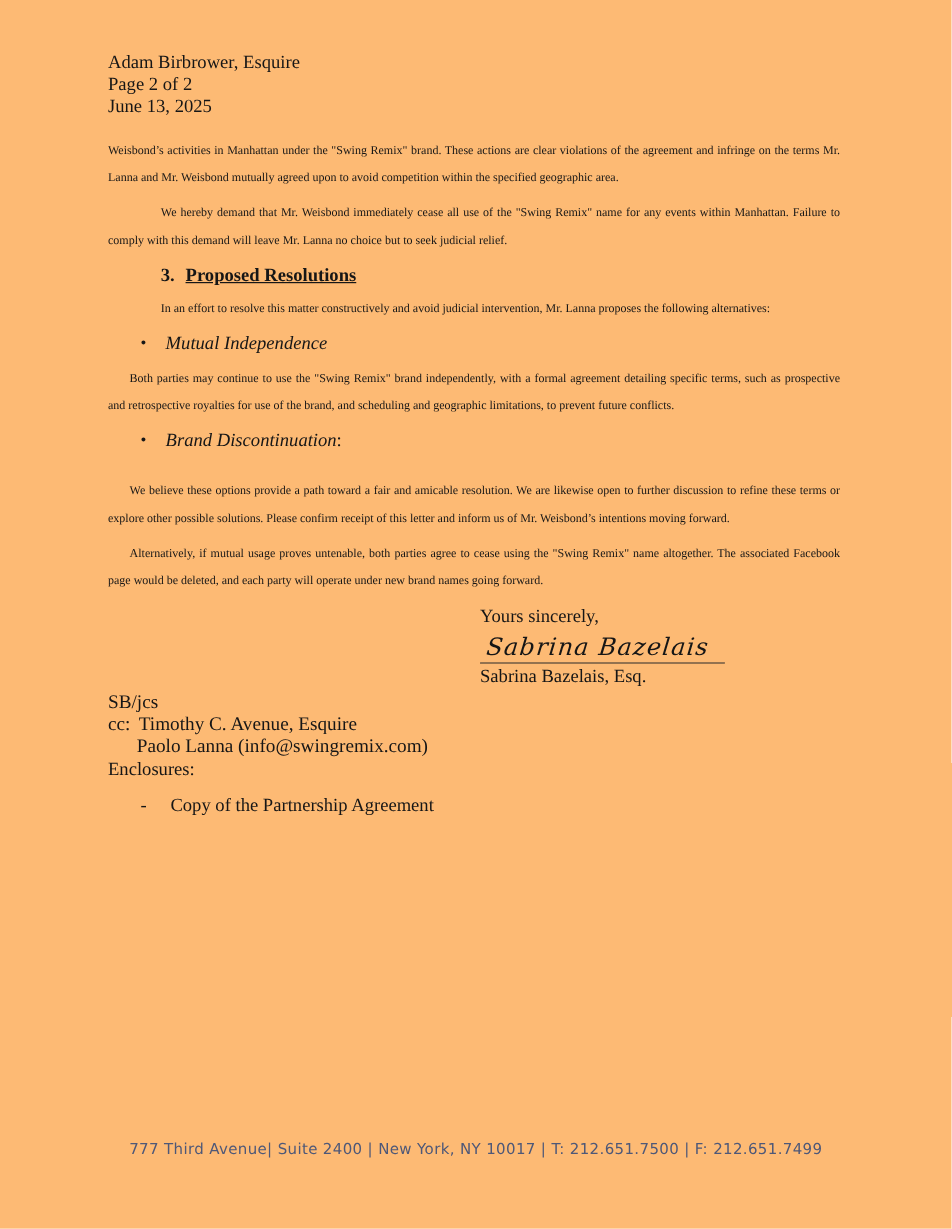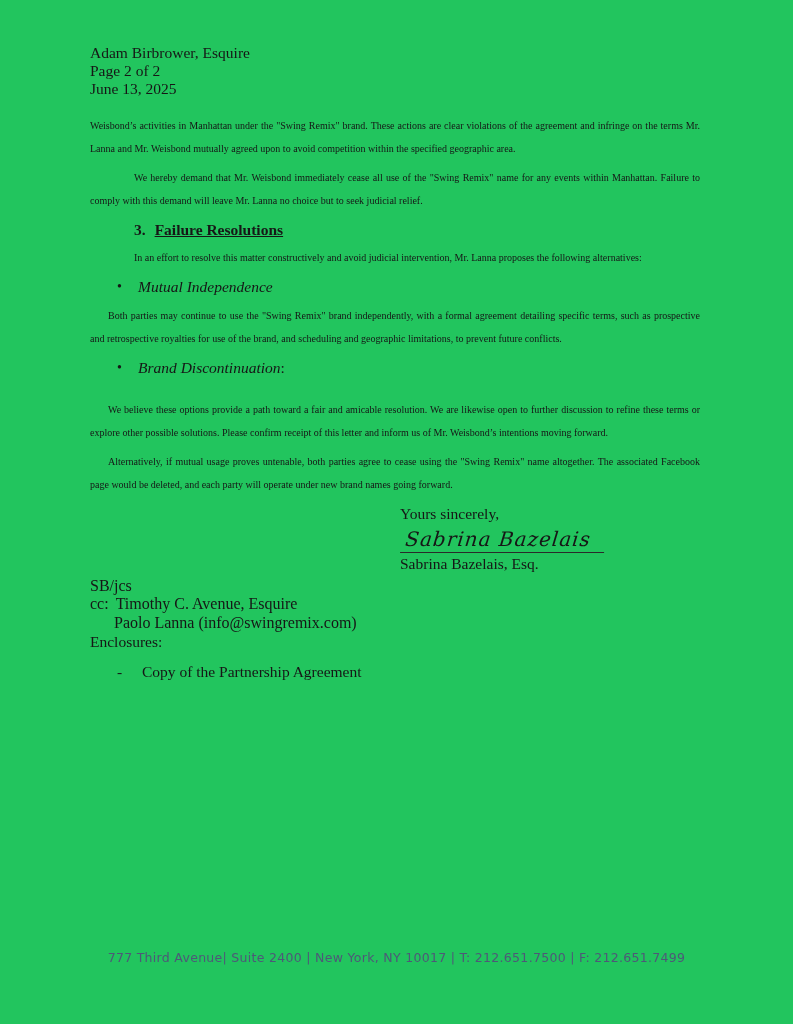--- a/index.html
+++ b/index.html
@@ -5,21 +5,21 @@
   html, body {
     margin: 0;
     padding: 0;
     background: #ffffff;
   }
   .page {
     position: relative;
     width: 793px;
     height: 1024px;
     margin: 0 auto;
-    background: #22c55e;
+    background: #fdba74;
     font-family: "Liberation Serif", serif;
     color: #161616;
     overflow: hidden;
   }
   .content {
     position: absolute;
     left: 90px;
     right: 93px;
     top: 44px;
   }
@@ -121,21 +121,21 @@
       <div>Adam Birbrower, Esquire</div>
       <div>Page 2 of 2</div>
       <div>June 13, 2025</div>
     </div>
 
     <p class="para">Weisbond’s activities in Manhattan under the "Swing Remix" brand. These actions are clear violations of the agreement and infringe on the terms Mr. Lanna and Mr. Weisbond mutually agreed upon to avoid competition within the specified geographic area.</p>
 
     <p class="para indent-lg">We hereby demand that Mr. Weisbond immediately cease all use of the "Swing Remix" name for any events within Manhattan. Failure to comply with this demand will leave Mr. Lanna no choice but to seek judicial relief.</p>
 
     <div class="section-heading">
-      <span class="hnum">3.</span><span class="htitle">Failure Resolutions</span>
+      <span class="hnum">3.</span><span class="htitle">Proposed Resolutions</span>
     </div>
 
     <p class="para indent-lg">In an effort to resolve this matter constructively and avoid judicial intervention, Mr. Lanna proposes the following alternatives:</p>
 
     <div class="bullet-row">
       <span class="bullet-marker">•</span>
       <span><span class="bullet-label">Mutual Independence</span><span class="bullet-suffix"></span></span>
     </div>
 
     <p class="para indent-sm">Both parties may continue to use the "Swing Remix" brand independently, with a formal agreement detailing specific terms, such as prospective and retrospective royalties for use of the brand, and scheduling and geographic limitations, to prevent future conflicts.</p>

